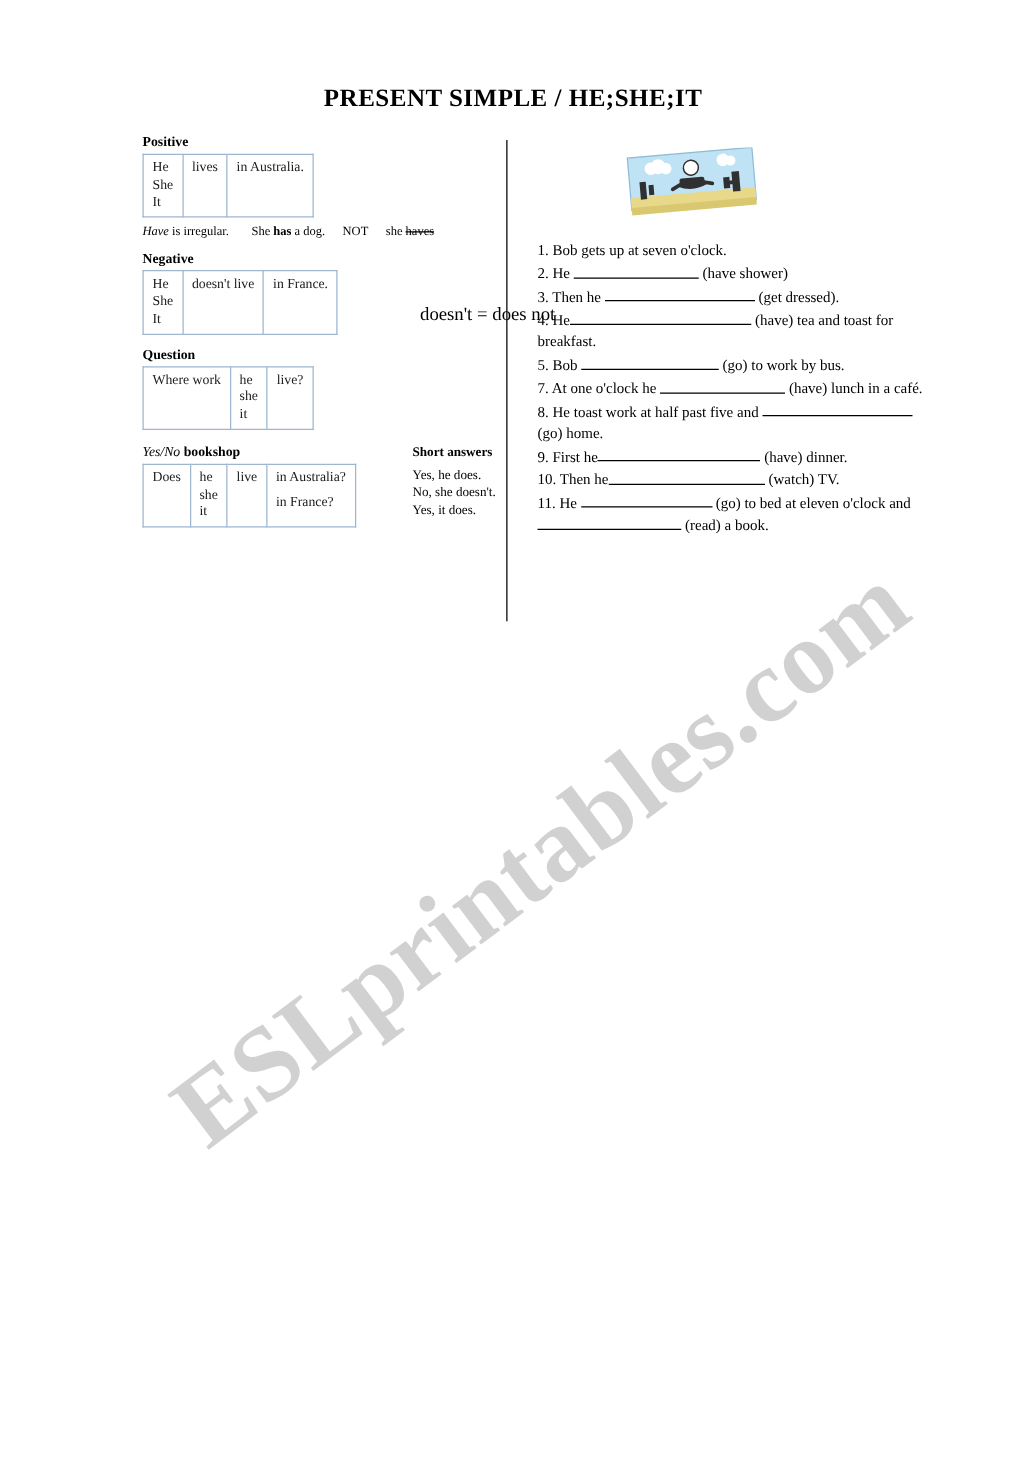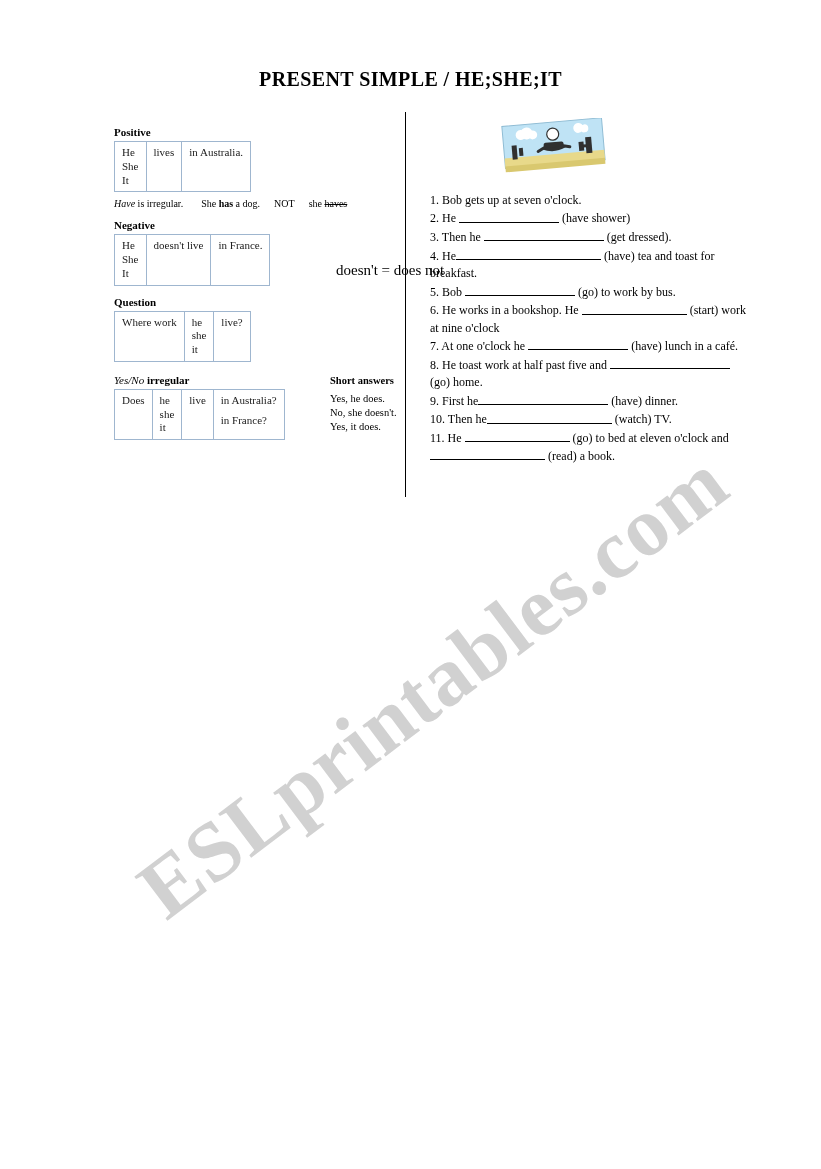--- a/index.html
+++ b/index.html
@@ -66,21 +66,21 @@
     width: 1px;
     height: 385px;
     background: #000;
     z-index: 6;
   }
 
   
   .left-col {
     position: absolute;
     left: 114px;
-    top: 126px;
+    top: 108px;
     width: 300px;
     z-index: 10;
   }
   .section-head {
     font-size: 11px;
     font-weight: bold;
     margin-bottom: 3px;
   }
   table.grammar {
     border-collapse: collapse;
@@ -218,21 +218,21 @@
           <span>she</span>
           <span>it</span>
         </td>
         <td>live?</td>
       </tr>
     </tbody>
       </table>
 
     <div class="yesno-wrap">
       <div class="yesno-head">
-        <em>Yes/No</em><b> irregular</b>
+        <em>Yes/No</em><b> bookshop</b>
       </div>
       <table class="grammar">
         <tbody>
             <tr>
           <td>Does</td>
           <td class="pron-cell">
             <span>he</span>
             <span>she</span>
             <span>it</span>
           </td>
@@ -281,21 +281,20 @@
     </svg>
   </div>
 
   <div class="right-col">
     <div id="exercise-lines">
         <p class="ex-line"><span>1. </span><span>Bob gets up at seven o'clock.</span></p>
         <p class="ex-line"><span>2. </span><span>He </span><span class="blank" style="width: 100px;"></span><span> (have shower)</span></p>
         <p class="ex-line"><span>3. </span><span>Then he </span><span class="blank" style="width: 120px;"></span><span> (get dressed).</span></p>
         <p class="ex-line"><span>4. </span><span>He</span><span class="blank" style="width: 145px;"></span><span> (have) tea and toast for breakfast.</span></p>
         <p class="ex-line"><span>5. </span><span>Bob </span><span class="blank" style="width: 110px;"></span><span> (go) to work by bus.</span></p>
-        <p class="ex-line"><span>6. </span><span>He works in a bookshop. He </span><span class="blank" style="width: 105px;"></span><span> (start) work at nine o'clock</span></p>
         <p class="ex-line"><span>7. </span><span>At one o'clock he </span><span class="blank" style="width: 100px;"></span><span> (have) lunch in a café.</span></p>
         <p class="ex-line"><span>8. </span><span>He toast work at half past five and </span><span class="blank" style="width: 120px;"></span><span> (go) home.</span></p>
         <p class="ex-line"><span>9. </span><span>First he</span><span class="blank" style="width: 130px;"></span><span> (have) dinner.</span></p>
         <p class="ex-line"><span>10. </span><span>Then he</span><span class="blank" style="width: 125px;"></span><span> (watch) TV.</span></p>
         <p class="ex-line"><span>11. </span><span>He </span><span class="blank" style="width: 105px;"></span><span> (go) to bed at eleven o'clock and </span><span class="blank" style="width: 115px;"></span><span> (read) a book.</span></p>
       </div>
   </div>
 
 </div>
 

